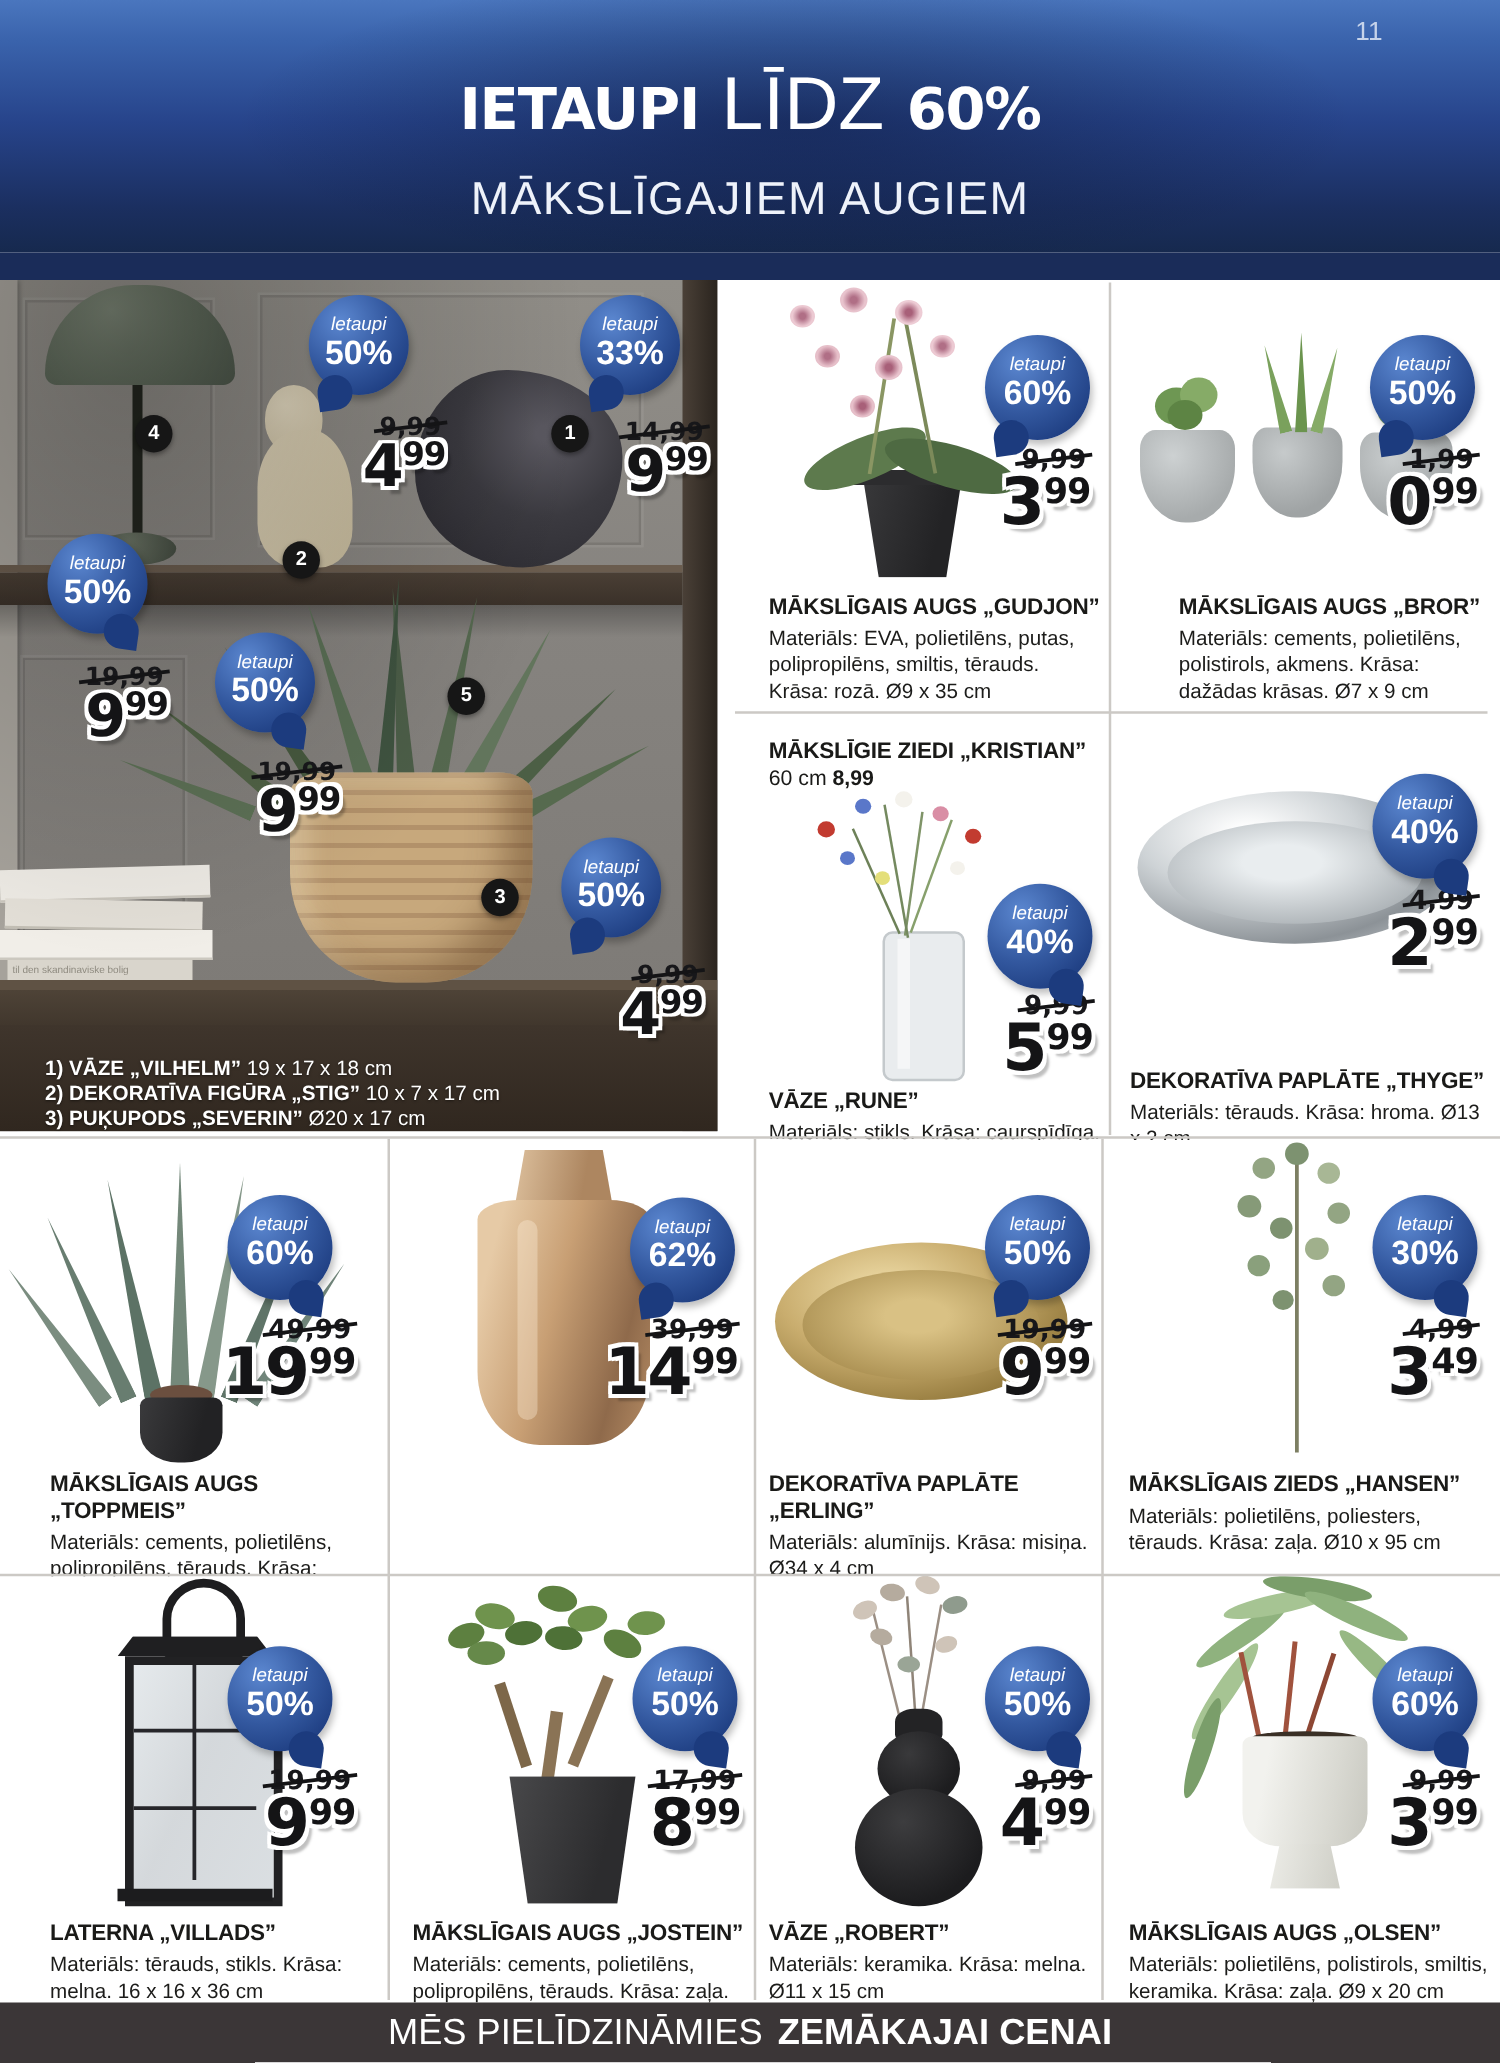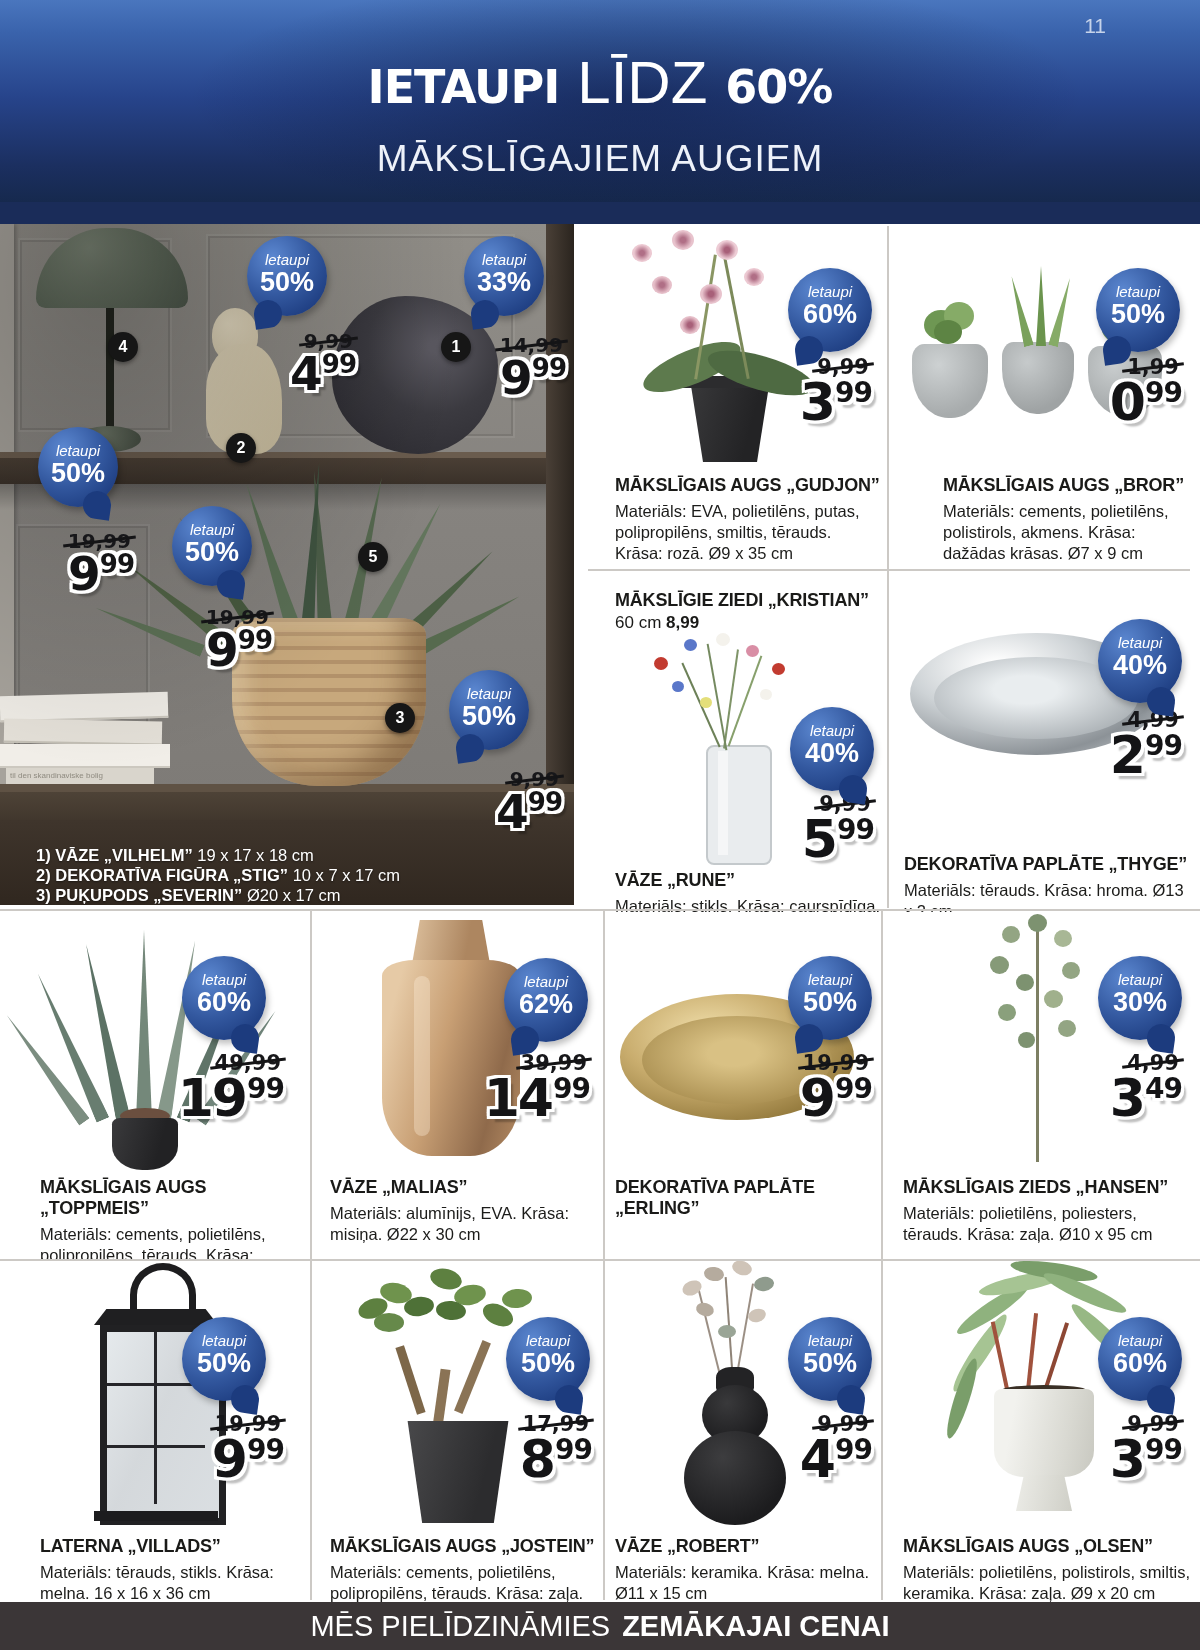--- a/index.html
+++ b/index.html
@@ -401,44 +401,41 @@
         <span class="bp">62%</span>
       </div>
       <div class="pricewrap" style="top:140px;right:8px;">
         <span class="oldp">39,99</span>
         <span class="bigp">
             <span class="bm">14</span>
             <span class="bs">99</span>
           </span>
       </div>
     </div>
-    <div style="padding-left:12px;">
-      <div class="pname">VĀZE „MALIAS”</div>
-      <div class="pdesc">Materiāls: alumīnijs, EVA. Krāsa: misiņa. Ø22 x 30 cm</div>
-    </div>
   </div>
 
   <div class="tile" style="left:612px;top:912px;width:264px;height:345px;">
     <div class="imgarea" style="height:258px;">
       <i class="s" style="left:8px;top:82px;width:234px;height:126px;border-radius:50%;background:radial-gradient(ellipse at 38% 32%,#ecd9a4 6%,#c9ad6e 42%,#93793c 78%,#b79b55 96%);"></i>
       <i class="s" style="left:30px;top:104px;width:190px;height:88px;border-radius:50%;background:radial-gradient(ellipse at 48% 42%,#d9c184 18%,#a88d4f 78%);"></i>
       <div class="bubble tail-l" style="top:44px;right:4px;">
         <span class="bw">letaupi</span>
         <span class="bp">50%</span>
       </div>
       <div class="pricewrap" style="top:140px;right:4px;">
         <span class="oldp">19,99</span>
         <span class="bigp">
             <span class="bm">9</span>
             <span class="bs">99</span>
           </span>
       </div>
     </div>
     <div style="padding-left:3px;">
       <div class="pname">DEKORATĪVA PAPLĀTE „ERLING”</div>
+      <div class="pdesc">Materiāls: alumīnijs. Krāsa: misiņa. Ø34 x 4 cm</div>
     </div>
   </div>
 
   <div class="tile" style="left:890px;top:912px;width:302px;height:345px;">
     <div class="imgarea" style="height:258px;">
       <i class="s" style="left:146px;top:16px;width:3px;height:234px;background:#7d7f63;"></i>
       <i class="s" style="left:112px;top:14px;width:18px;height:17px;border-radius:50%;background:#93a583;"></i>
       <i class="s" style="left:138px;top:2px;width:19px;height:18px;border-radius:50%;background:#7d9270;"></i>
       <i class="s" style="left:164px;top:18px;width:18px;height:17px;border-radius:50%;background:#a8b795;"></i>
       <i class="s" style="left:100px;top:44px;width:19px;height:18px;border-radius:50%;background:#869a78;"></i>

